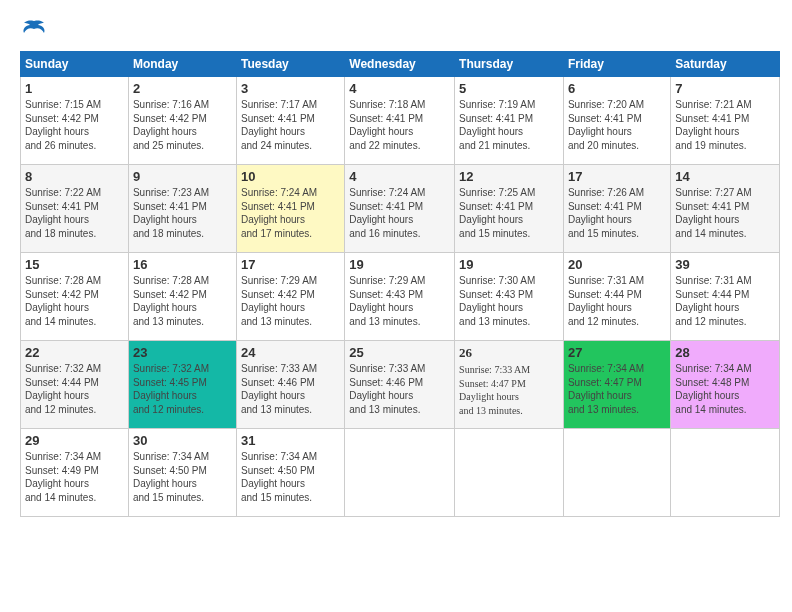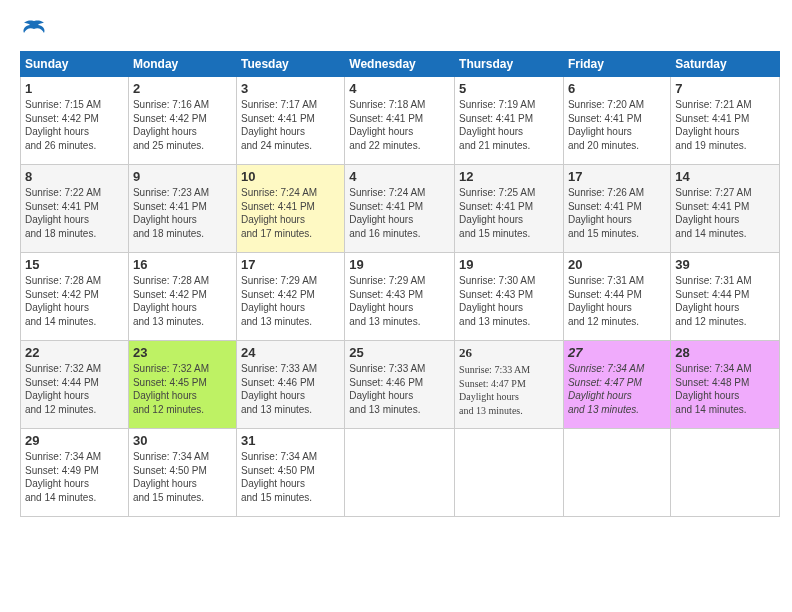--- a/index.html
+++ b/index.html
@@ -214,37 +214,37 @@
           <td>
             <span class="day-num">39</span>
             <div class="day-info">Sunrise: 7:31 AM<br>Sunset: 4:44 PM<br>Daylight hours<br>and 12 minutes.</div>
           </td>
         </tr>
         <tr>
           <td style="background: rgb(245, 245, 245); margin-left: 28px;">
             <span class="day-num">22</span>
             <div class="day-info">Sunrise: 7:32 AM<br>Sunset: 4:44 PM<br>Daylight hours<br>and 12 minutes.</div>
           </td>
-          <td style="background: #bef264; margin-left: 11px;">
+          <td style="background: #14b8a6; margin-left: 11px;">
             <span class="day-num">23</span>
             <div class="day-info">Sunrise: 7:32 AM<br>Sunset: 4:45 PM<br>Daylight hours<br>and 12 minutes.</div>
           </td>
           <td style="background: rgb(245, 245, 245);">
             <span class="day-num">24</span>
             <div class="day-info">Sunrise: 7:33 AM<br>Sunset: 4:46 PM<br>Daylight hours<br>and 13 minutes.</div>
           </td>
           <td style="background: rgb(245, 245, 245);">
             <span class="day-num">25</span>
             <div class="day-info">Sunrise: 7:33 AM<br>Sunset: 4:46 PM<br>Daylight hours<br>and 13 minutes.</div>
           </td>
           <td style="background: rgb(245, 245, 245); font-family: Liberation Serif, serif;">
             <span class="day-num">26</span>
             <div class="day-info">Sunrise: 7:33 AM<br>Sunset: 4:47 PM<br>Daylight hours<br>and 13 minutes.</div>
           </td>
-          <td style="background: #f0abfc; font-style: italic;">
+          <td style="background: #22c55e;">
             <span class="day-num">27</span>
             <div class="day-info">Sunrise: 7:34 AM<br>Sunset: 4:47 PM<br>Daylight hours<br>and 13 minutes.</div>
           </td>
           <td style="background: #f0abfc;">
             <span class="day-num">28</span>
             <div class="day-info">Sunrise: 7:34 AM<br>Sunset: 4:48 PM<br>Daylight hours<br>and 14 minutes.</div>
           </td>
         </tr>
         <tr>
           <td>

